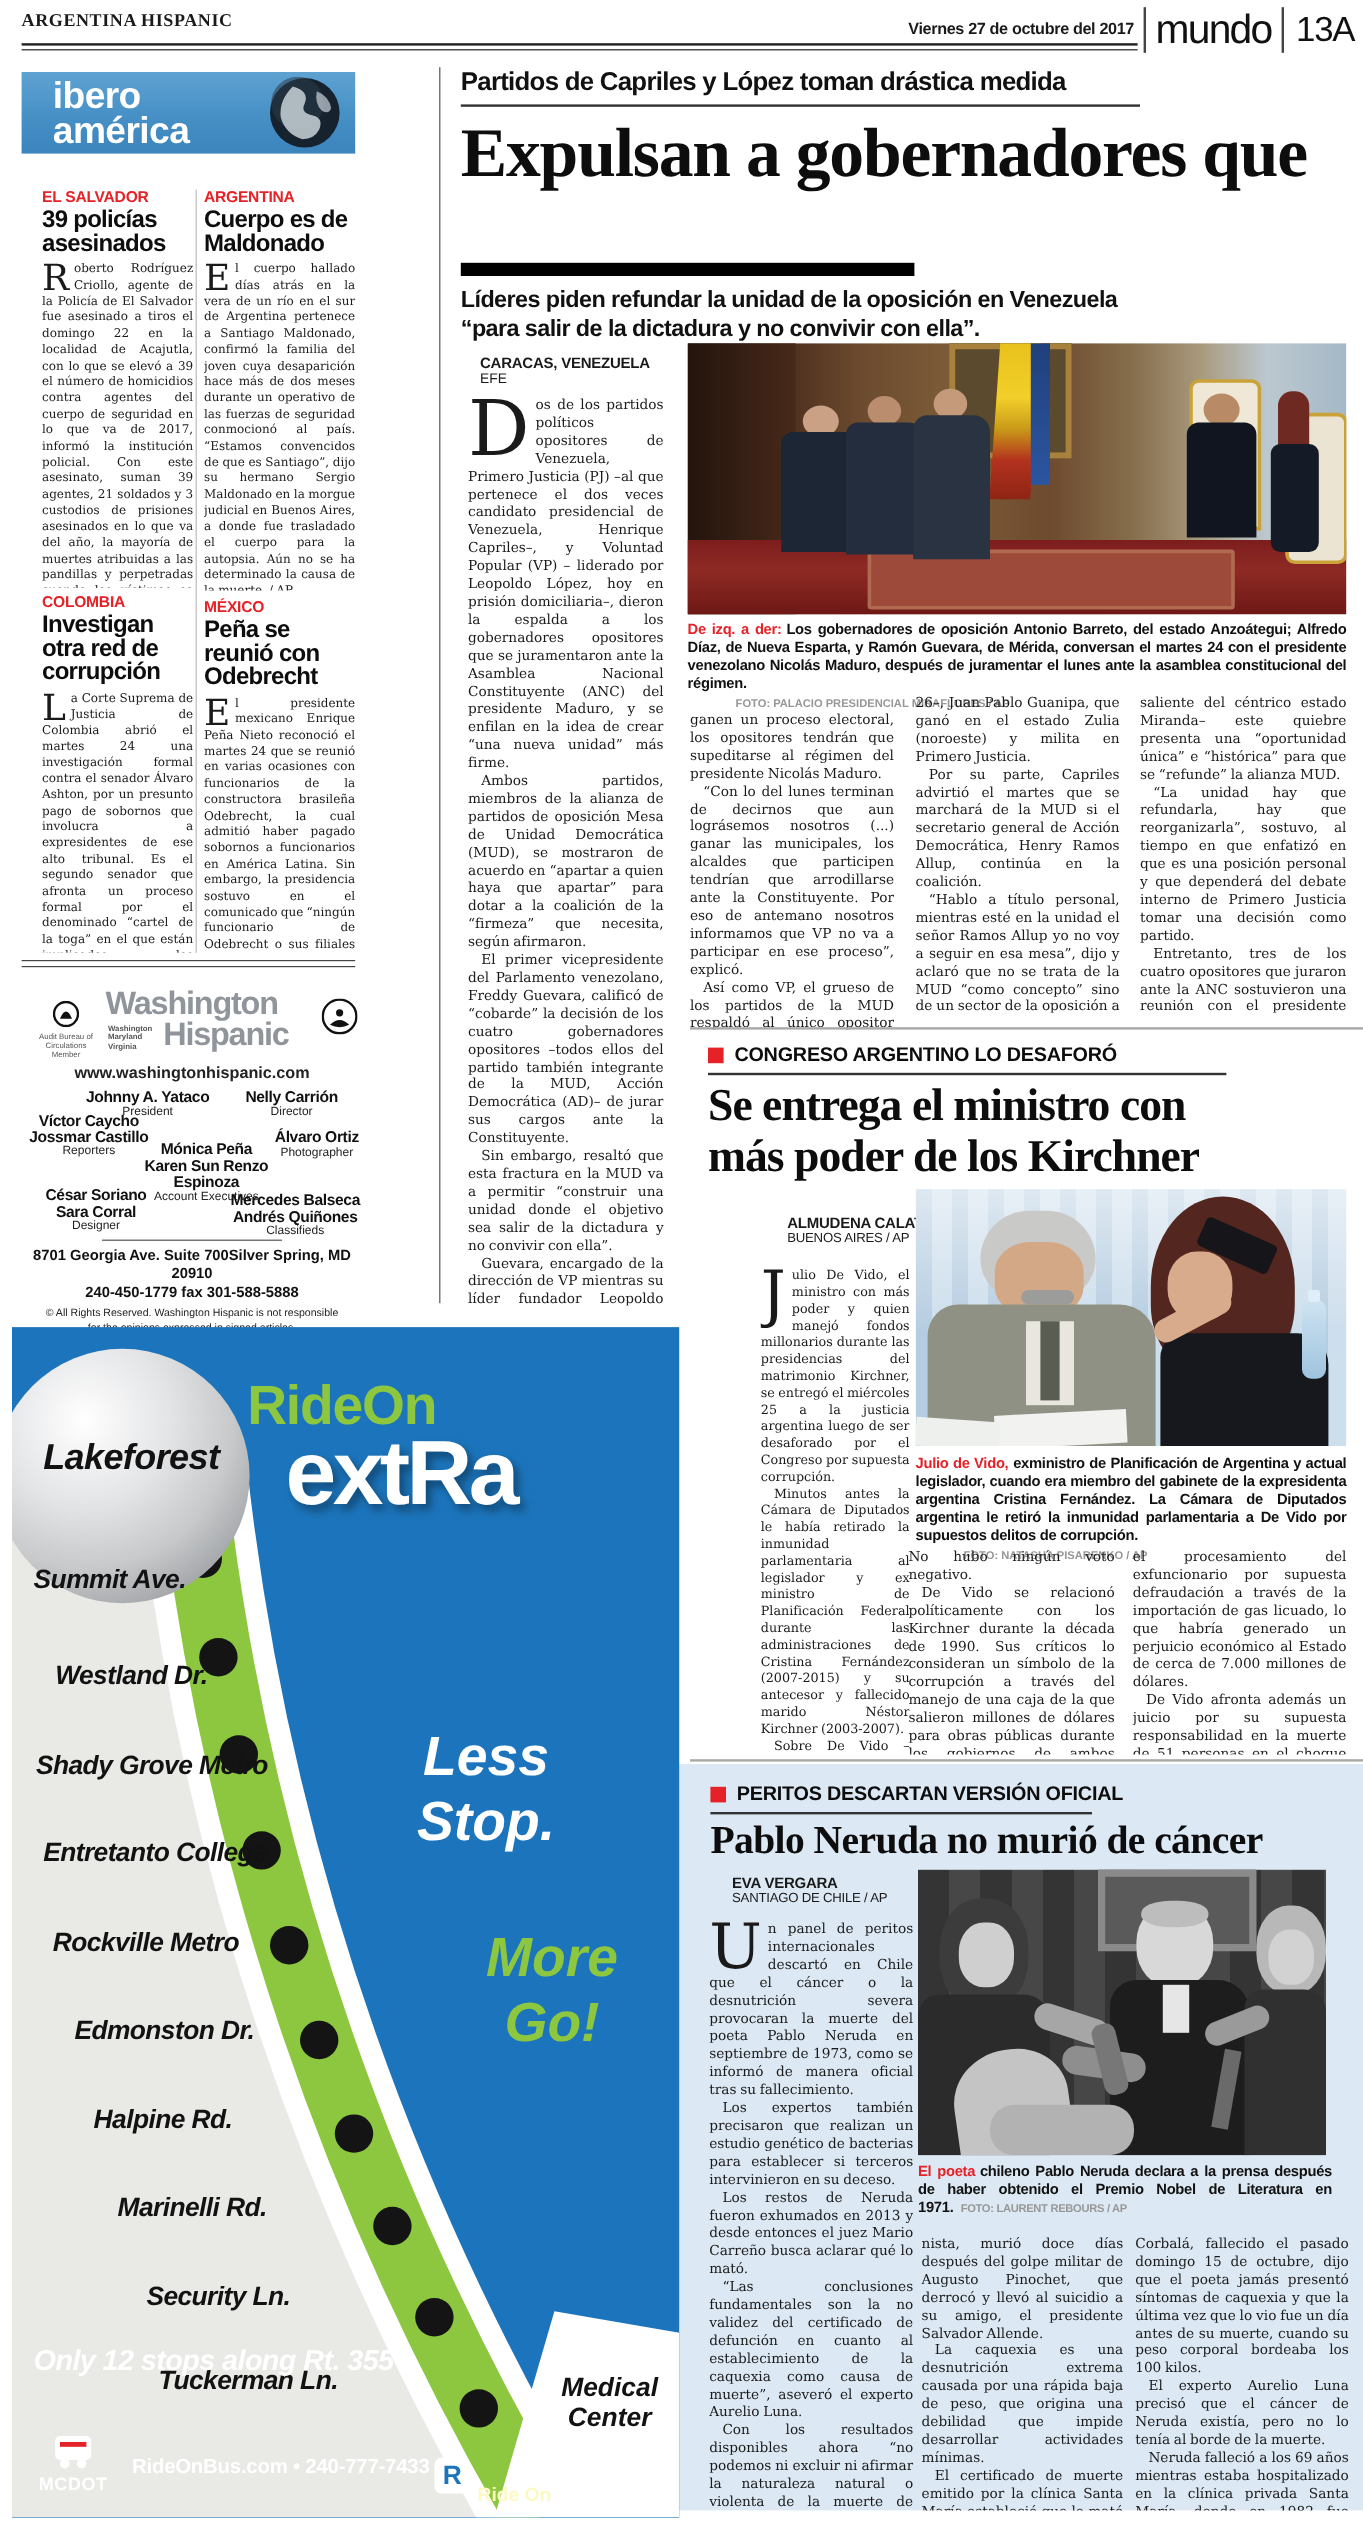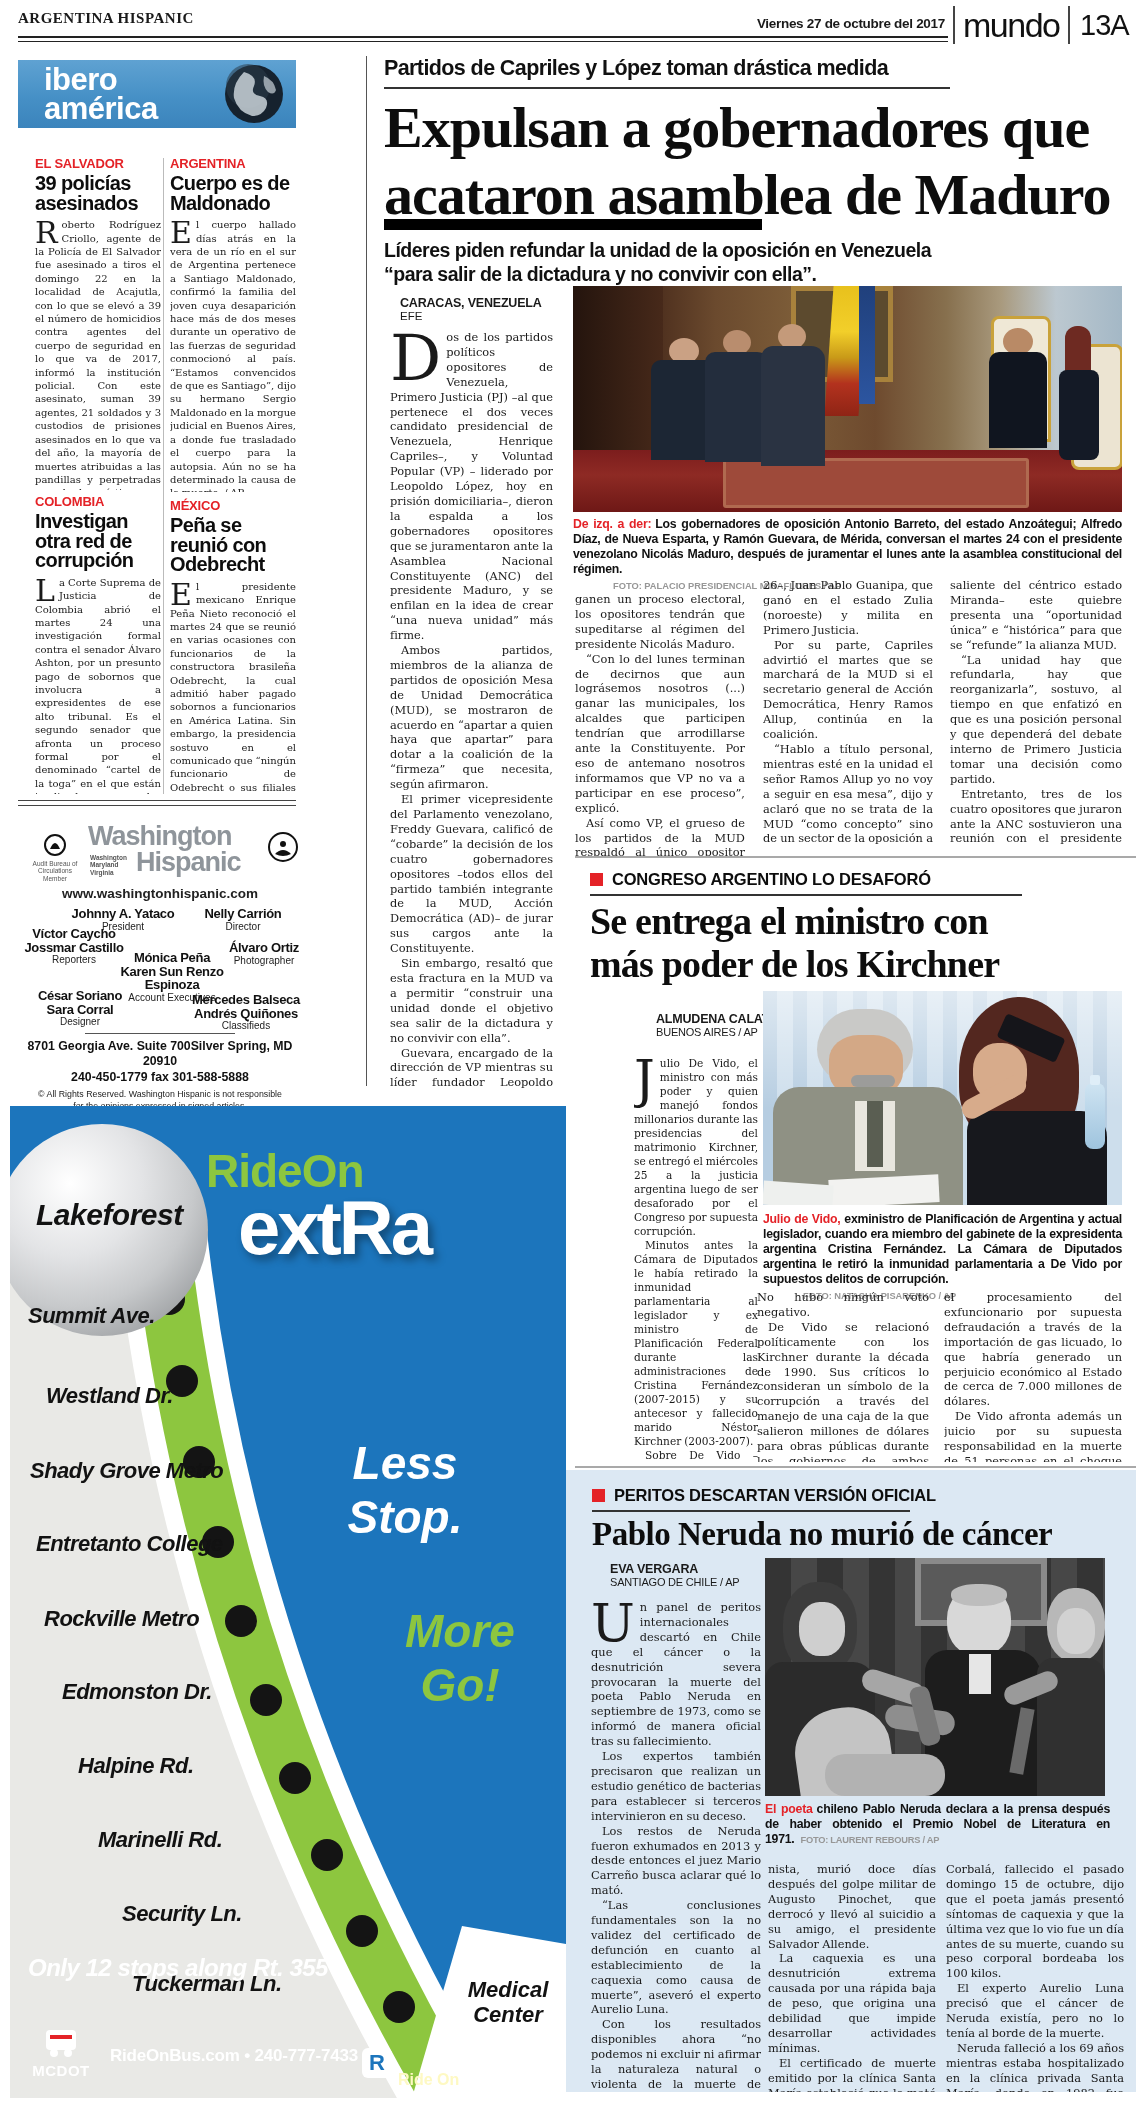--- a/index.html
+++ b/index.html
@@ -209,21 +209,20 @@
     <div class="mh-small" style="margin-top:4px;width:250px;margin-left:17px;">© All Rights Reserved. Washington Hispanic is not responsible for the opinions expressed in signed articles.</div>
     <div class="mh-small" style="font-weight:700;">News Service AP   E-Mail info@washingtonhispanic.com</div>
   </div>
 
   <div class="abs" style="left:366px;top:56px;width:1px;height:1030px;background:#555;"></div>
 
   <div class="abs kicker" style="left:384px;top:56px;">Partidos de Capriles y López toman drástica medida</div>
   <div class="abs rule-h" style="left:384px;top:87px;width:566px;height:1.5px;"></div>
   <div class="abs mega-head" style="left:384px;top:94px;width:752px;">
     <div>Expulsan a gobernadores que</div>
-    <div>acataron asamblea de Maduro</div>
   </div>
   <div class="abs" style="left:384px;top:219px;width:378px;height:11px;background:#000;"></div>
   <div class="abs subhead" style="left:384px;top:238px;width:650px;">
     <div>Líderes piden refundar la unidad de la oposición en Venezuela</div>
     <div>“para salir de la dictadura y no convivir con ella”.</div>
   </div>
   <div class="abs" style="left:400px;top:296px;">
     <div class="dateline-city">CARACAS, VENEZUELA</div>
     <div class="dateline-agency">EFE</div>
   </div>

